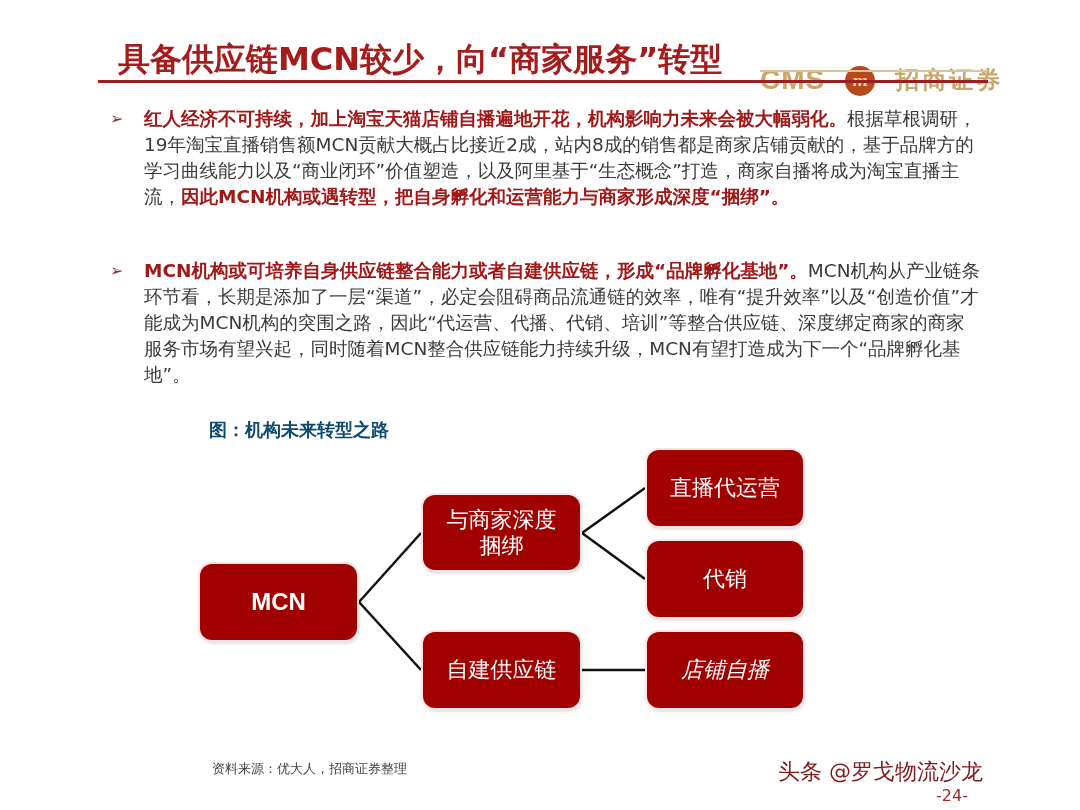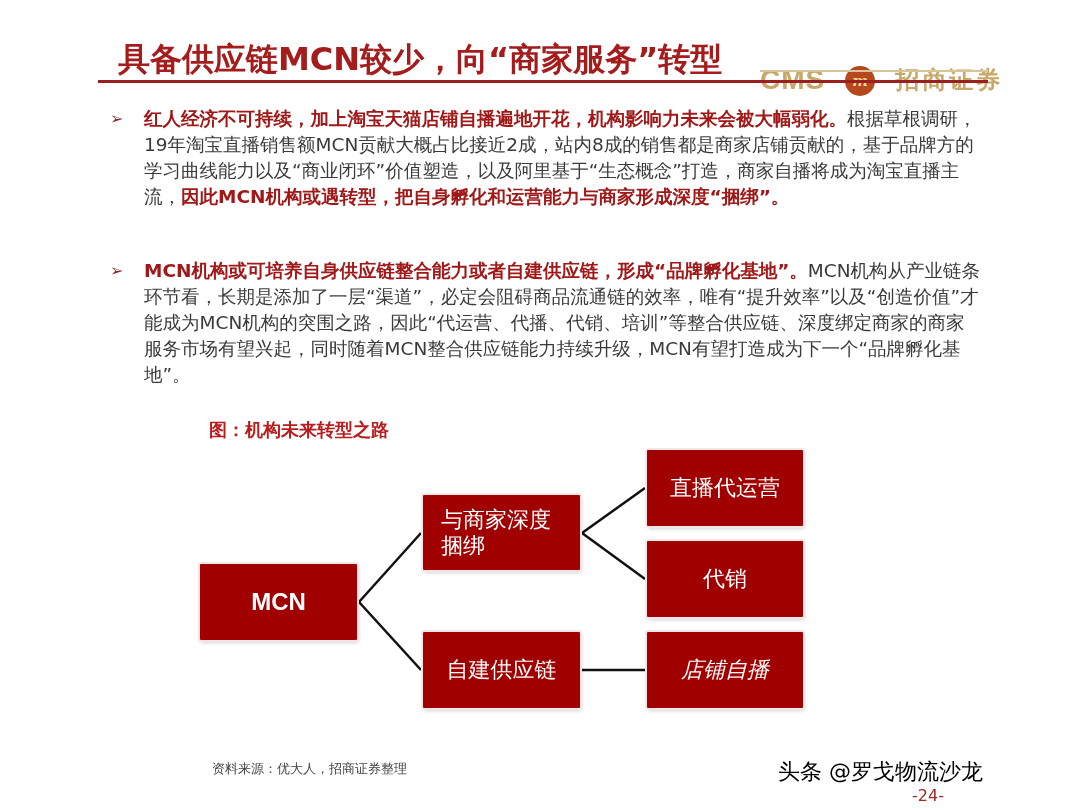--- a/index.html
+++ b/index.html
@@ -32,43 +32,43 @@
     position: absolute; left: 110px; width: 870px;
     font-size: 18.5px; line-height: 26px; color: #3a3a3a;
   }
   .bullet .arrow {
     position: absolute; left: 0; top: 0; width: 26px; color: #8a2a2a; font-size: 16px;
   }
   .bullet .body { padding-left: 34px; }
   .hl { color: #a01818; font-weight: bold; text-align: center; }
 
   .fig-caption {
-    position: absolute; left: 209px; top: 418px; font-size: 18px; font-weight: bold; color: #b91c1c;
+    position: absolute; left: 209px; top: 418px; font-size: 18px; font-weight: bold; color: #0c4a6e;
   }
 
   .node {
-    position: absolute; background: #a00000; color: #ffffff; border-radius: 1px;
-    display: flex; align-items: center; justify-content: center; text-align: left;
+    position: absolute; background: #a00000; color: #ffffff; border-radius: 12px;
+    display: flex; align-items: center; justify-content: center; text-align: center;
     font-size: 22px; line-height: 26px;
     box-shadow: 0 0 0 2px #f4e6e6, 1px 2px 4px rgba(0,0,0,0.25);
   }
   .node.bold { font-weight: bold; font-family: "Liberation Sans", sans-serif; font-size: 24px; }
 
   svg.connectors { position: absolute; left: 0; top: 0; }
 
   .source {
     position: absolute; left: 212px; top: 760px; font-size: 13px; color: #444;
     font-family: "DejaVu Serif", serif;
   }
   .watermark {
-    position: absolute; left: 778px; top: 757px; font-size: 22px; color: #000000;
+    position: absolute; left: 778px; top: 757px; font-size: 22px; color: #7f1d1d;
     text-shadow: 1px 1px 0 #fff, -1px -1px 0 #fff;
   }
   .page-num {
-    position: absolute; left: 912px; top: 786px; font-size: 16px; color: #a02a2a;
+    position: absolute; left: 936px; top: 786px; font-size: 16px; color: #a02a2a;
   }
 </style>
 </head>
 <body>
 
 <div class="title">具备供应链MCN较少，向“商家服务”转型</div>
 <div class="logo">
   <span class="logo-cms">CMS</span>
   <span class="logo-badge">m</span>
   <span class="logo-cn">招商证券</span>

